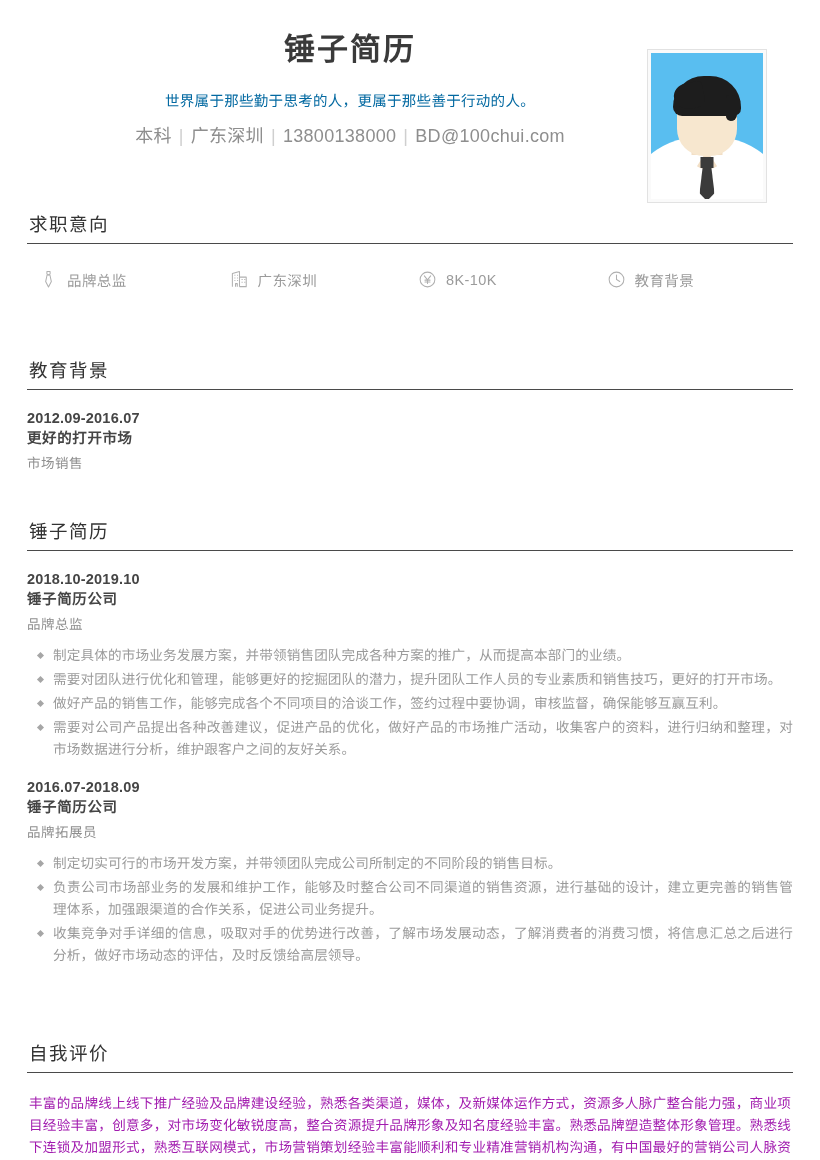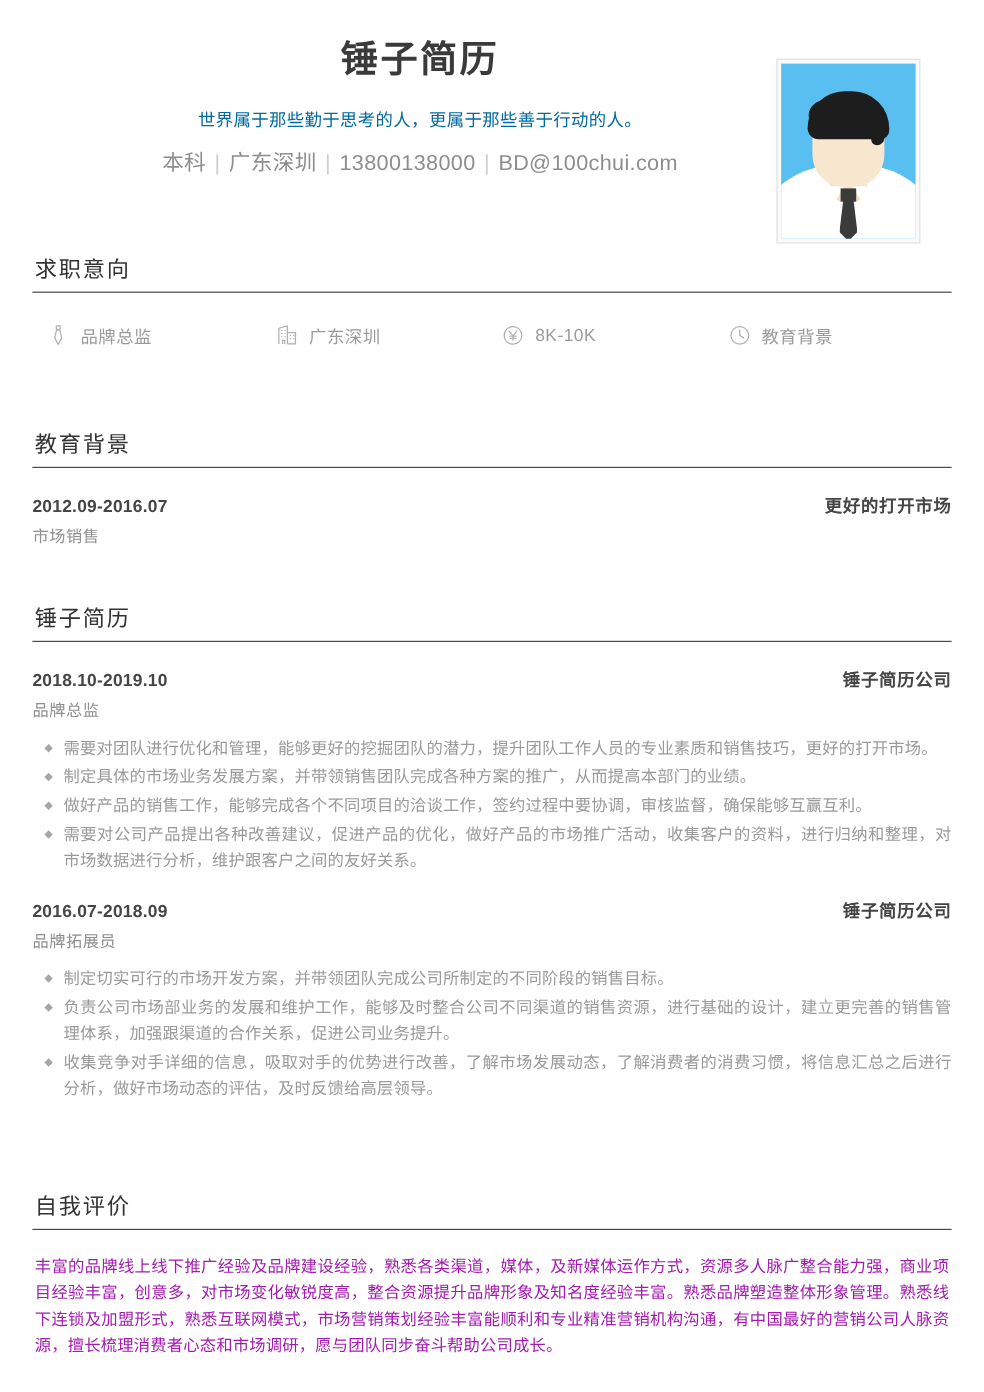--- a/index.html
+++ b/index.html
@@ -233,22 +233,22 @@
   .intent-item .ic svg { display: block; }
   .intent-item:nth-child(1) { padding-left: 12px; }
   .intent-item:nth-child(2) { padding-left: 11px; }
   .intent-item:nth-child(3) { padding-left: 8px; }
   .intent-item:nth-child(4) { padding-left: 5px; }
 
   
   .entry { padding-top: 14px; }
   .entry-top {
     display: flex;
-    justify-content: space-between;
     align-items: baseline;
+    flex-direction: column;
   }
   .entry-date {
     font-size: 14.5px;
     font-weight: 700;
     color: #454545;
     letter-spacing: 0.2px;
   }
   .entry-org {
     font-size: 14.5px;
     font-weight: 700;
@@ -409,22 +409,22 @@
     <div class="section-head">锤子简历</div>
     <div class="section-rule"></div>
 
     <div class="entry">
       <div class="entry-top">
         <span class="entry-date">2018.10-2019.10</span>
         <span class="entry-org">锤子简历公司</span>
       </div>
       <div class="entry-sub">品牌总监</div>
       <ul class="bullets">
+        <li>制定具体的市场业务发展方案，并带领销售团队完成各种方案的推广，从而提高本部门的业绩。</li>
         <li>需要对团队进行优化和管理，能够更好的挖掘团队的潜力，提升团队工作人员的专业素质和销售技巧，更好的打开市场。</li>
-        <li>制定具体的市场业务发展方案，并带领销售团队完成各种方案的推广，从而提高本部门的业绩。</li>
         <li>做好产品的销售工作，能够完成各个不同项目的洽谈工作，签约过程中要协调，审核监督，确保能够互赢互利。</li>
         <li>需要对公司产品提出各种改善建议，促进产品的优化，做好产品的市场推广活动，收集客户的资料，进行归纳和整理，对市场数据进行分析，维护跟客户之间的友好关系。</li>
       </ul>
     </div>
 
     <div class="entry" style="padding-top:16px">
       <div class="entry-top">
         <span class="entry-date">2016.07-2018.09</span>
         <span class="entry-org">锤子简历公司</span>
       </div>

